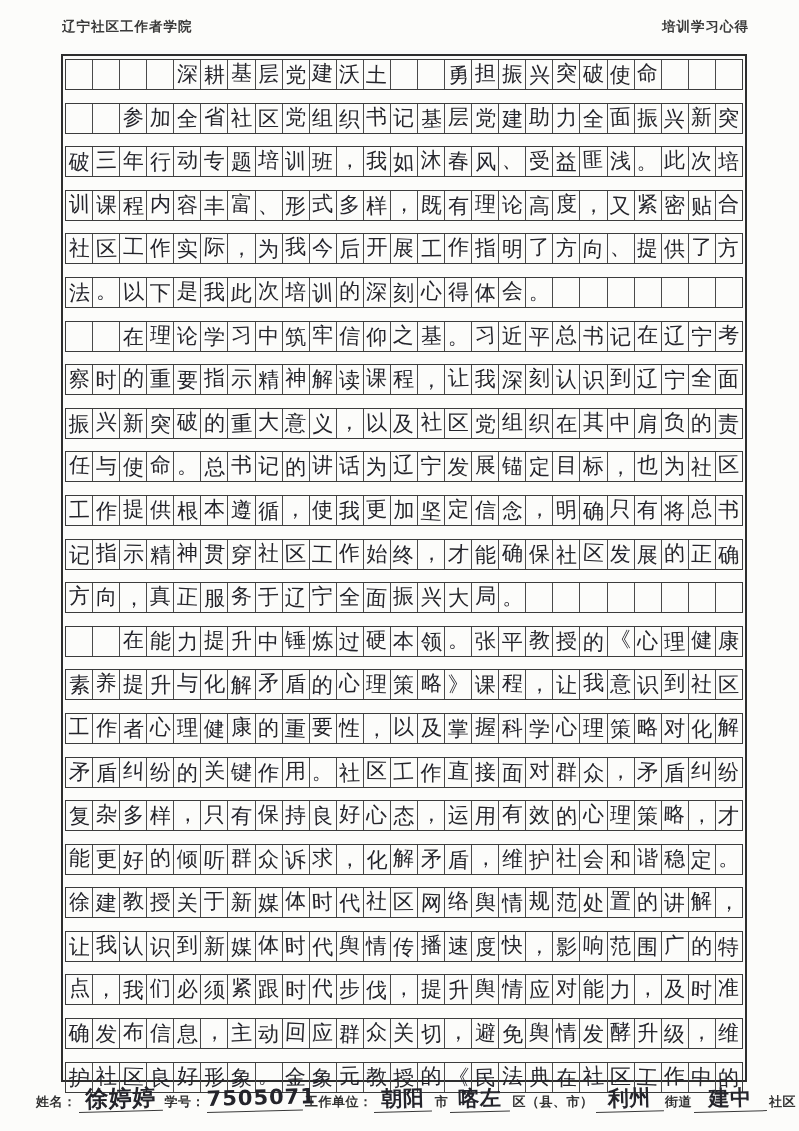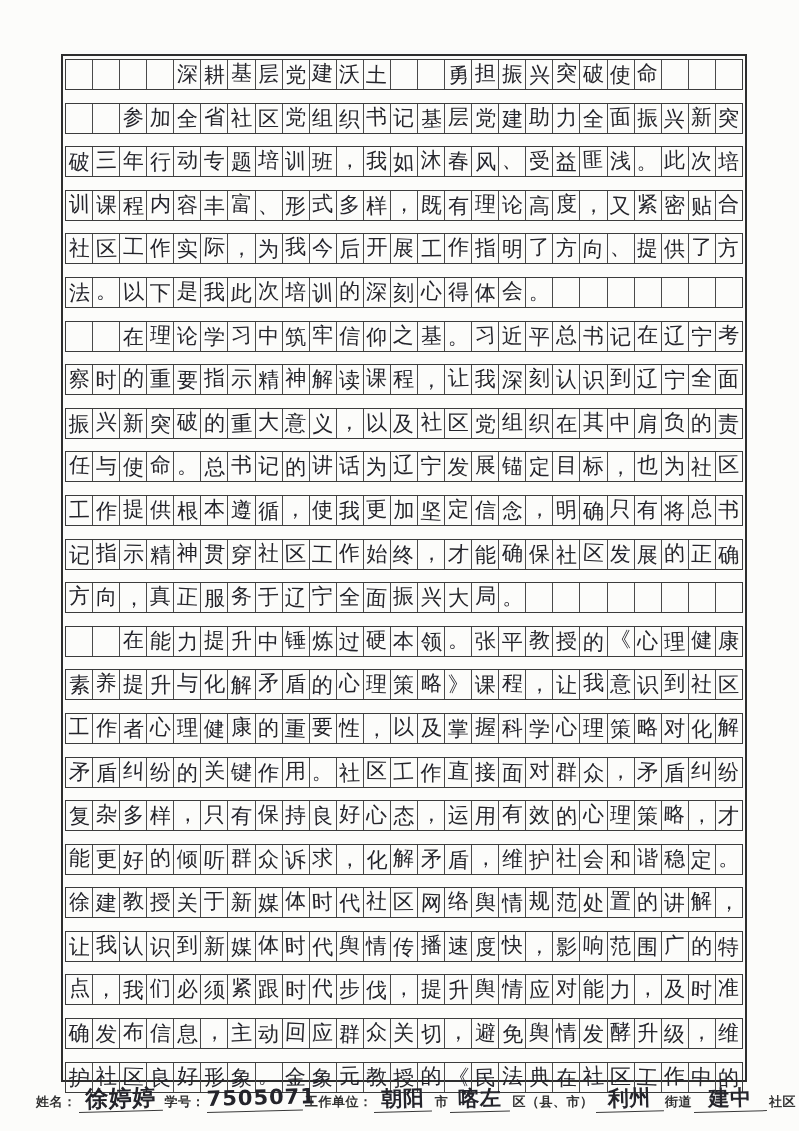--- a/index.html
+++ b/index.html
@@ -63,20 +63,24 @@
   .fv.city{width:64px;}
   .fv.county{width:66px;}
   .fv.street{width:74px;}
   .fv.community{width:80px;}
 </style>
 </head>
 <body>
 
 <div class="page">
 
+  <div class="hdr">
+    <span>辽宁社区工作者学院</span>
+    <span>培训学习心得</span>
+  </div>
 
   <div class="frame">
     <div>
         <div class="grid-row">
           <div class="cell"></div>
           <div class="cell"></div>
           <div class="cell"></div>
           <div class="cell"></div>
           <div class="cell">
             <span class="hw" style="transform: rotate(2deg) translateY(0px);">深</span>

